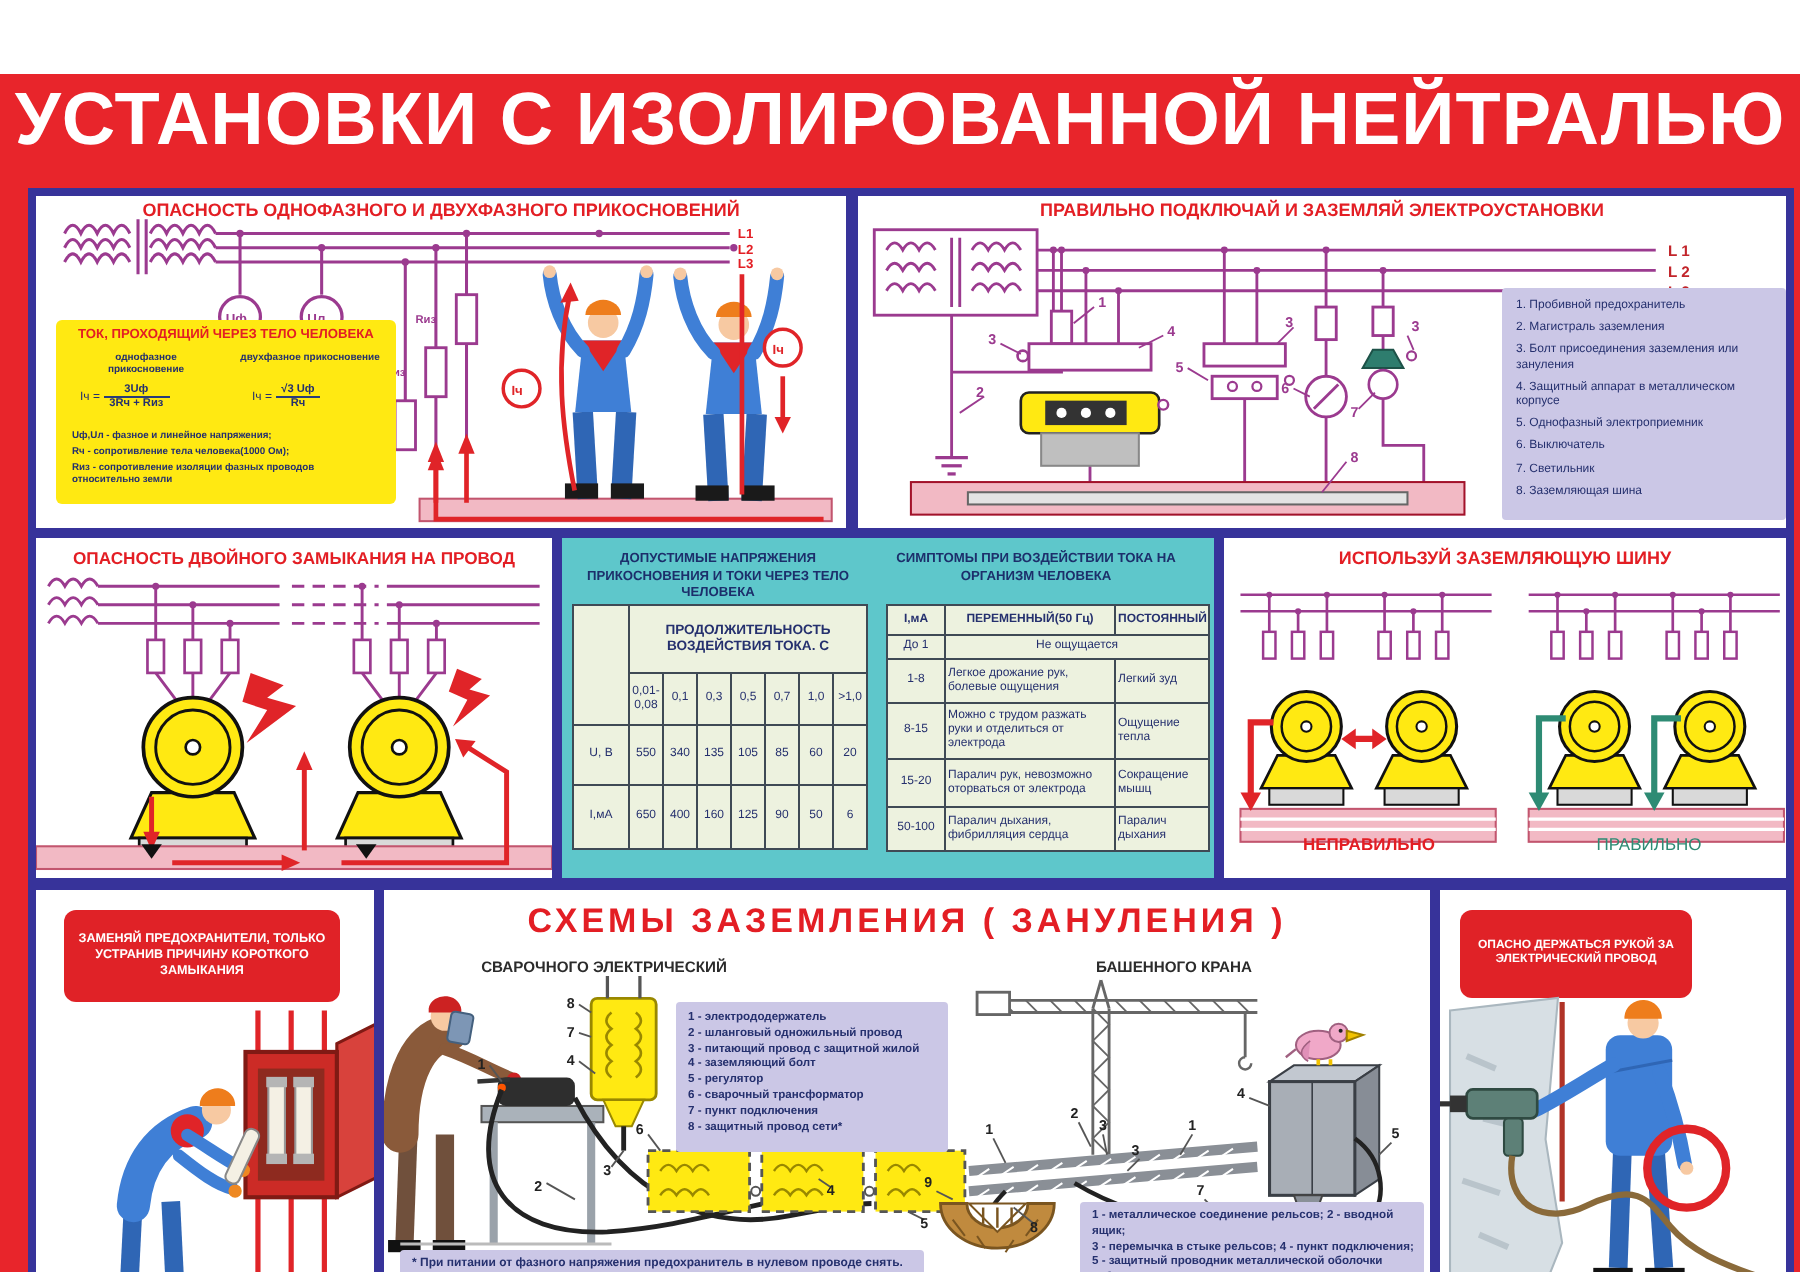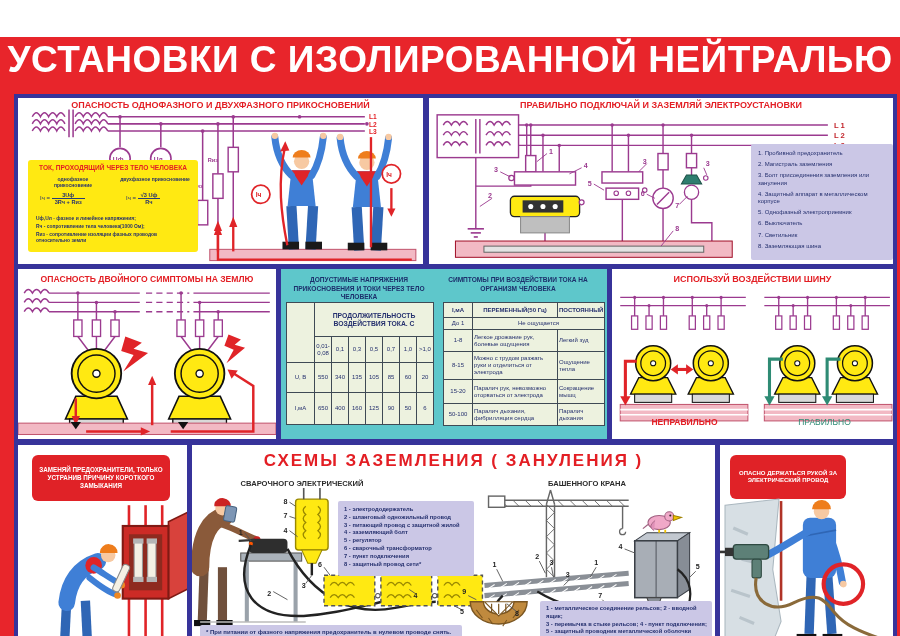--- a/index.html
+++ b/index.html
@@ -289,21 +289,21 @@
       <div class="leg-item">3. Болт присоединения заземления или зануления</div>
       <div class="leg-item">4. Защитный аппарат в металлическом корпусе</div>
       <div class="leg-item">5. Однофазный электроприемник</div>
       <div class="leg-item">6. Выключатель</div>
       <div class="leg-item">7. Светильник</div>
       <div class="leg-item">8. Заземляющая шина</div>
     </div>
   </section>
 
   <section class="panel" style="left:14px;top:228px;width:258px;height:170px;">
-    <div class="pt" style="top:5px;font-size:8.6px;">ОПАСНОСТЬ ДВОЙНОГО СИМПТОМЫ НА ЗЕМЛЮ</div>
+    <div class="pt" style="top:5px;font-size:8.6px;">ОПАСНОСТЬ ДВОЙНОГО ЗАМЫКАНИЯ НА ПРОВОД</div>
     <svg class="fill" viewBox="0 0 250 162">
       <g stroke="#9b3a8f" stroke-width="1.4" fill="none">
         <path d="M6 22 q4 -7 8 0 q4 -7 8 0 q4 -7 8 0"></path>
         <path d="M6 31 q4 -7 8 0 q4 -7 8 0 q4 -7 8 0"></path>
         <path d="M6 40 q4 -7 8 0 q4 -7 8 0 q4 -7 8 0"></path>
         <path d="M30 22 H118 M30 31 H118 M30 40 H118"></path>
         <path d="M124 22 H166 M124 31 H166 M124 40 H166" stroke-dasharray="6 4"></path>
         <path d="M170 22 H244 M170 31 H244 M170 40 H244"></path>
         <path d="M58 22 V48 M76 31 V48 M94 40 V48"></path>
         <path d="M58 64 L70 80 M76 64 L76 80 M94 64 L82 80"></path>
@@ -437,21 +437,21 @@
       <tr style="height:22px;">
         <td>50-100</td>
         <td style="text-align:left;">Паралич дыхания, фибрилляция сердца</td>
         <td style="text-align:left;">Паралич дыхания</td>
       </tr>
     </tbody>
       </table>
   </section>
 
   <section class="panel" style="left:608px;top:228px;width:281px;height:170px;">
-    <div class="pt" style="top:5px;font-size:9px;">ИСПОЛЬЗУЙ ВОЗДЕЙСТВИИ ШИНУ</div>
+    <div class="pt" style="top:5px;font-size:9px;">ИСПОЛЬЗУЙ ЗАЗЕМЛЯЮЩУЮ ШИНУ</div>
     <svg class="fill" viewBox="0 0 273 162">
       <g stroke="#9b3a8f" stroke-width="1.3" fill="none">
         <path d="M8 26 H130 M8 34 H130"></path>
         <path d="M22 26 V44 M36 34 V44 M50 26 V44 M78 26 V44 M92 34 V44 M106 26 V44"></path>
         <path d="M148 26 H270 M148 34 H270"></path>
         <path d="M162 26 V44 M176 34 V44 M190 26 V44 M218 26 V44 M232 34 V44 M246 26 V44"></path>
       </g>
       <g fill="#9b3a8f">
         <circle cx="22" cy="26" r="1.5"></circle>
           <circle cx="36" cy="34" r="1.5"></circle>

